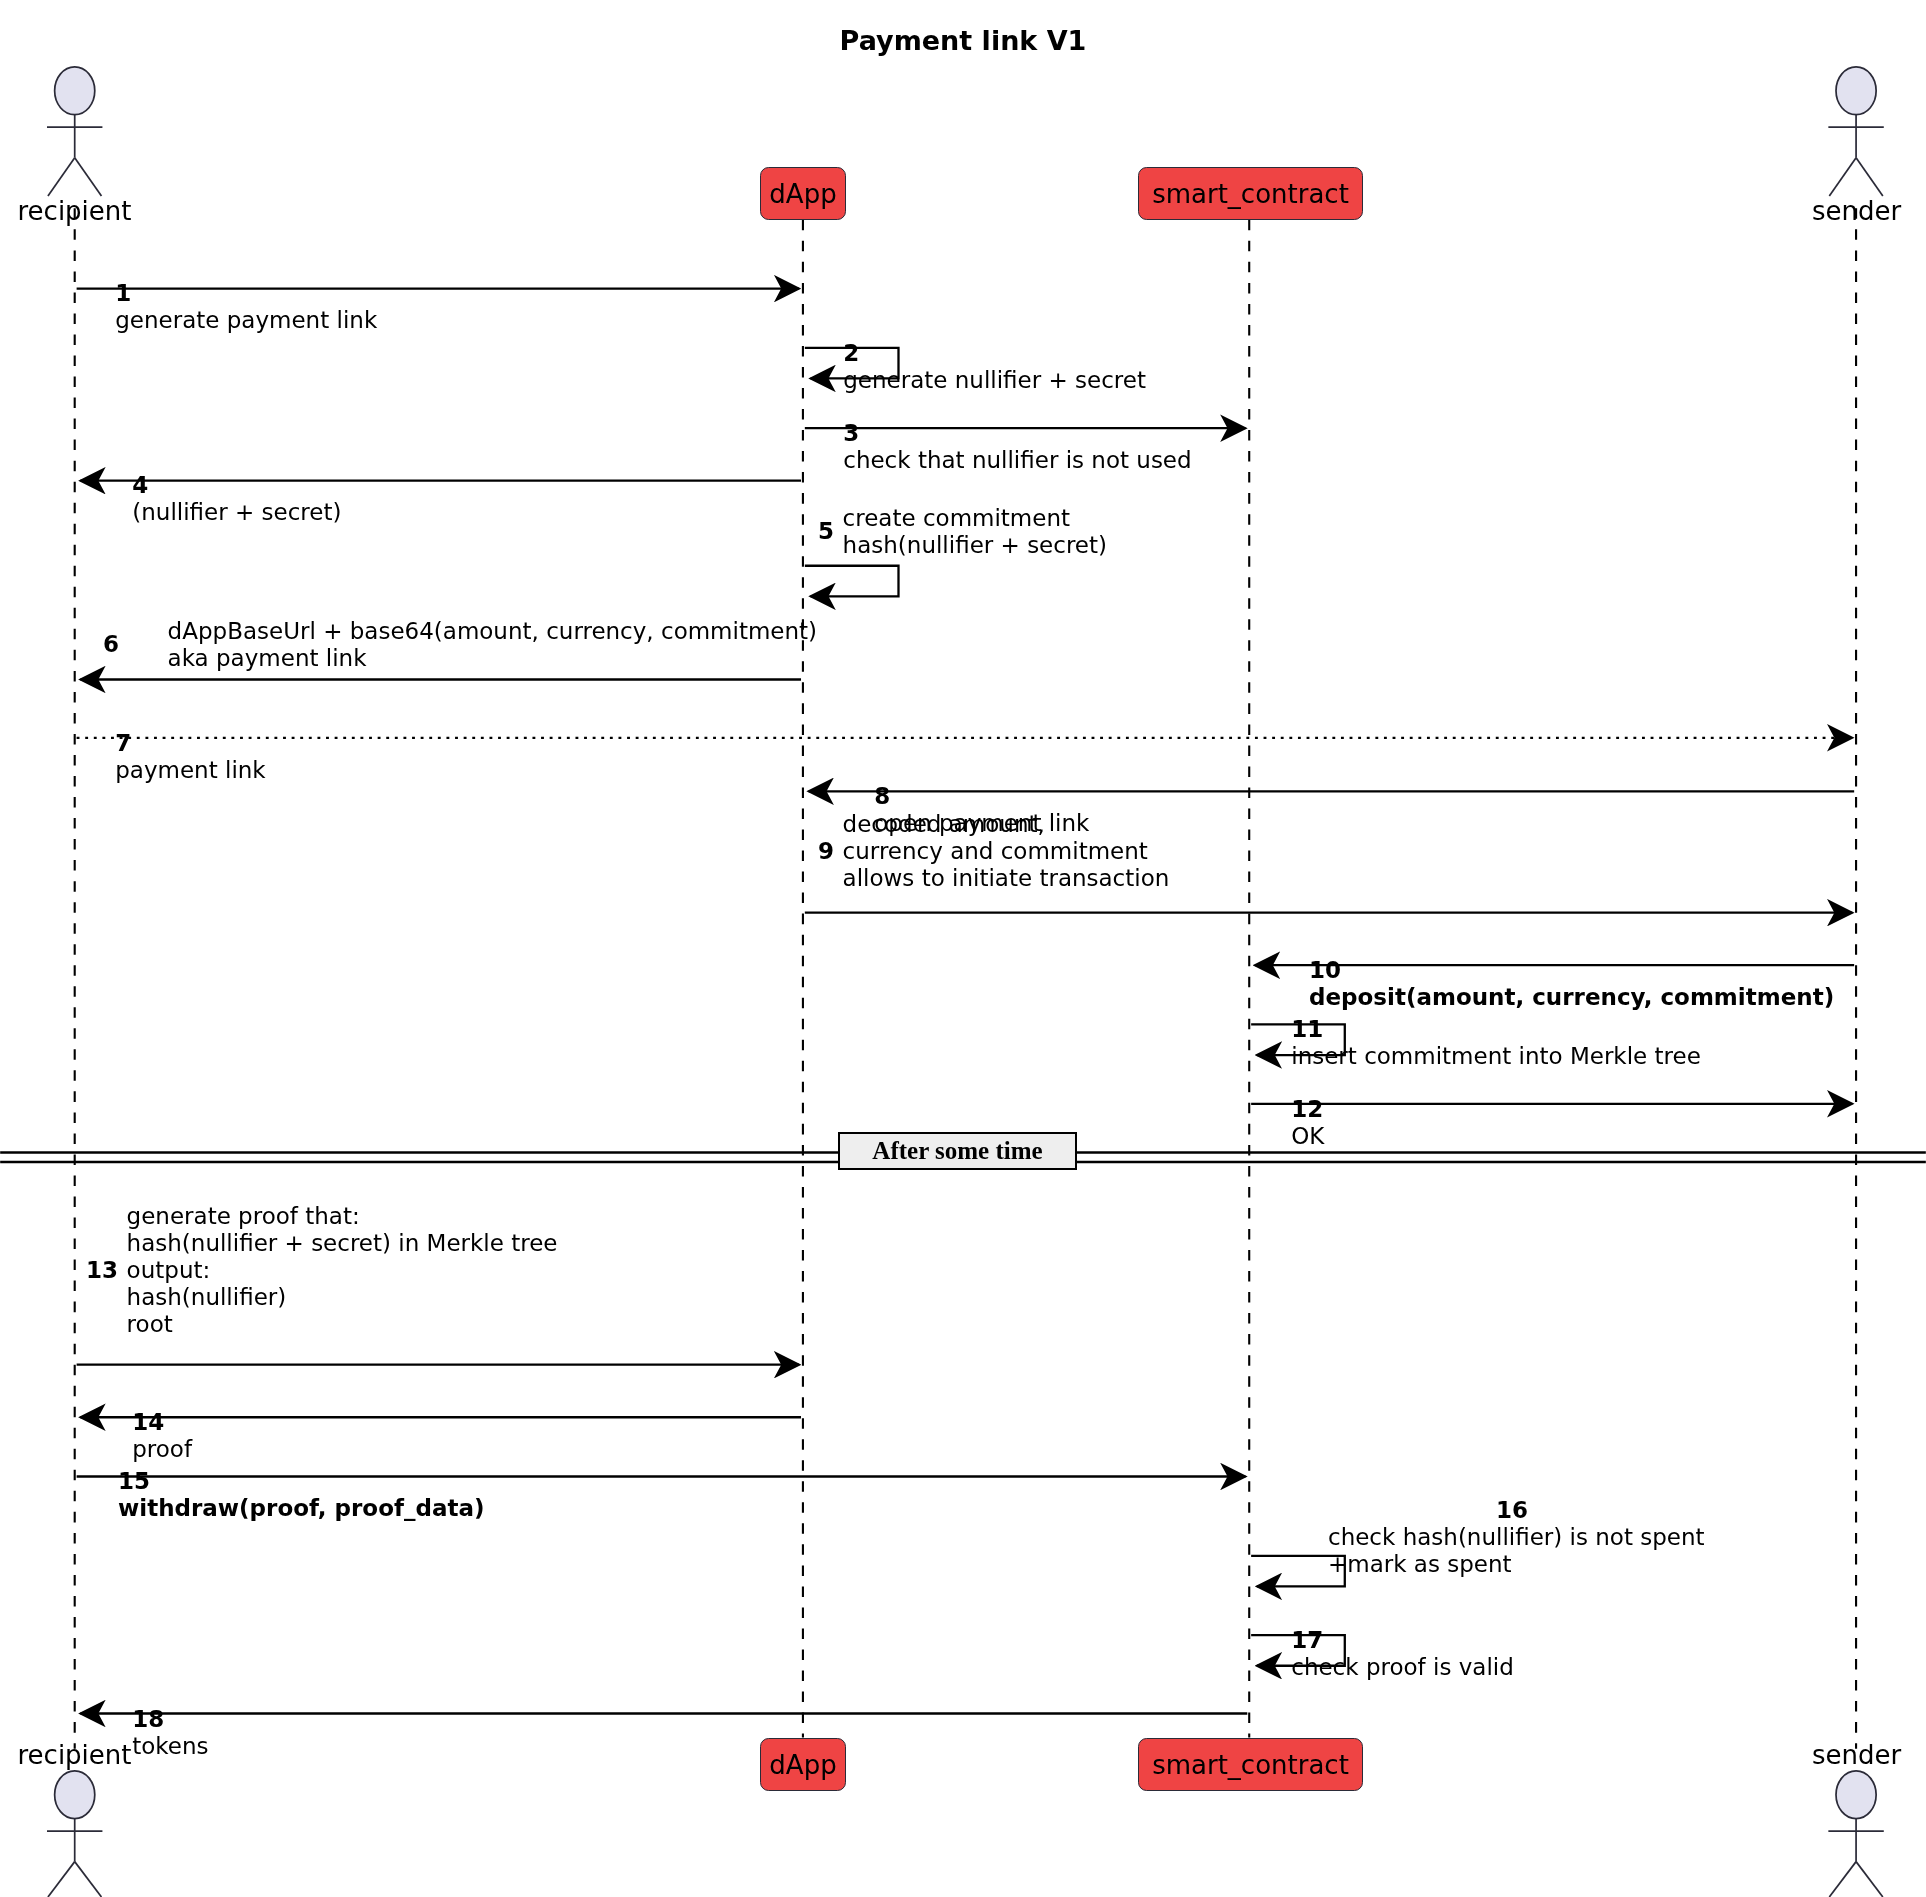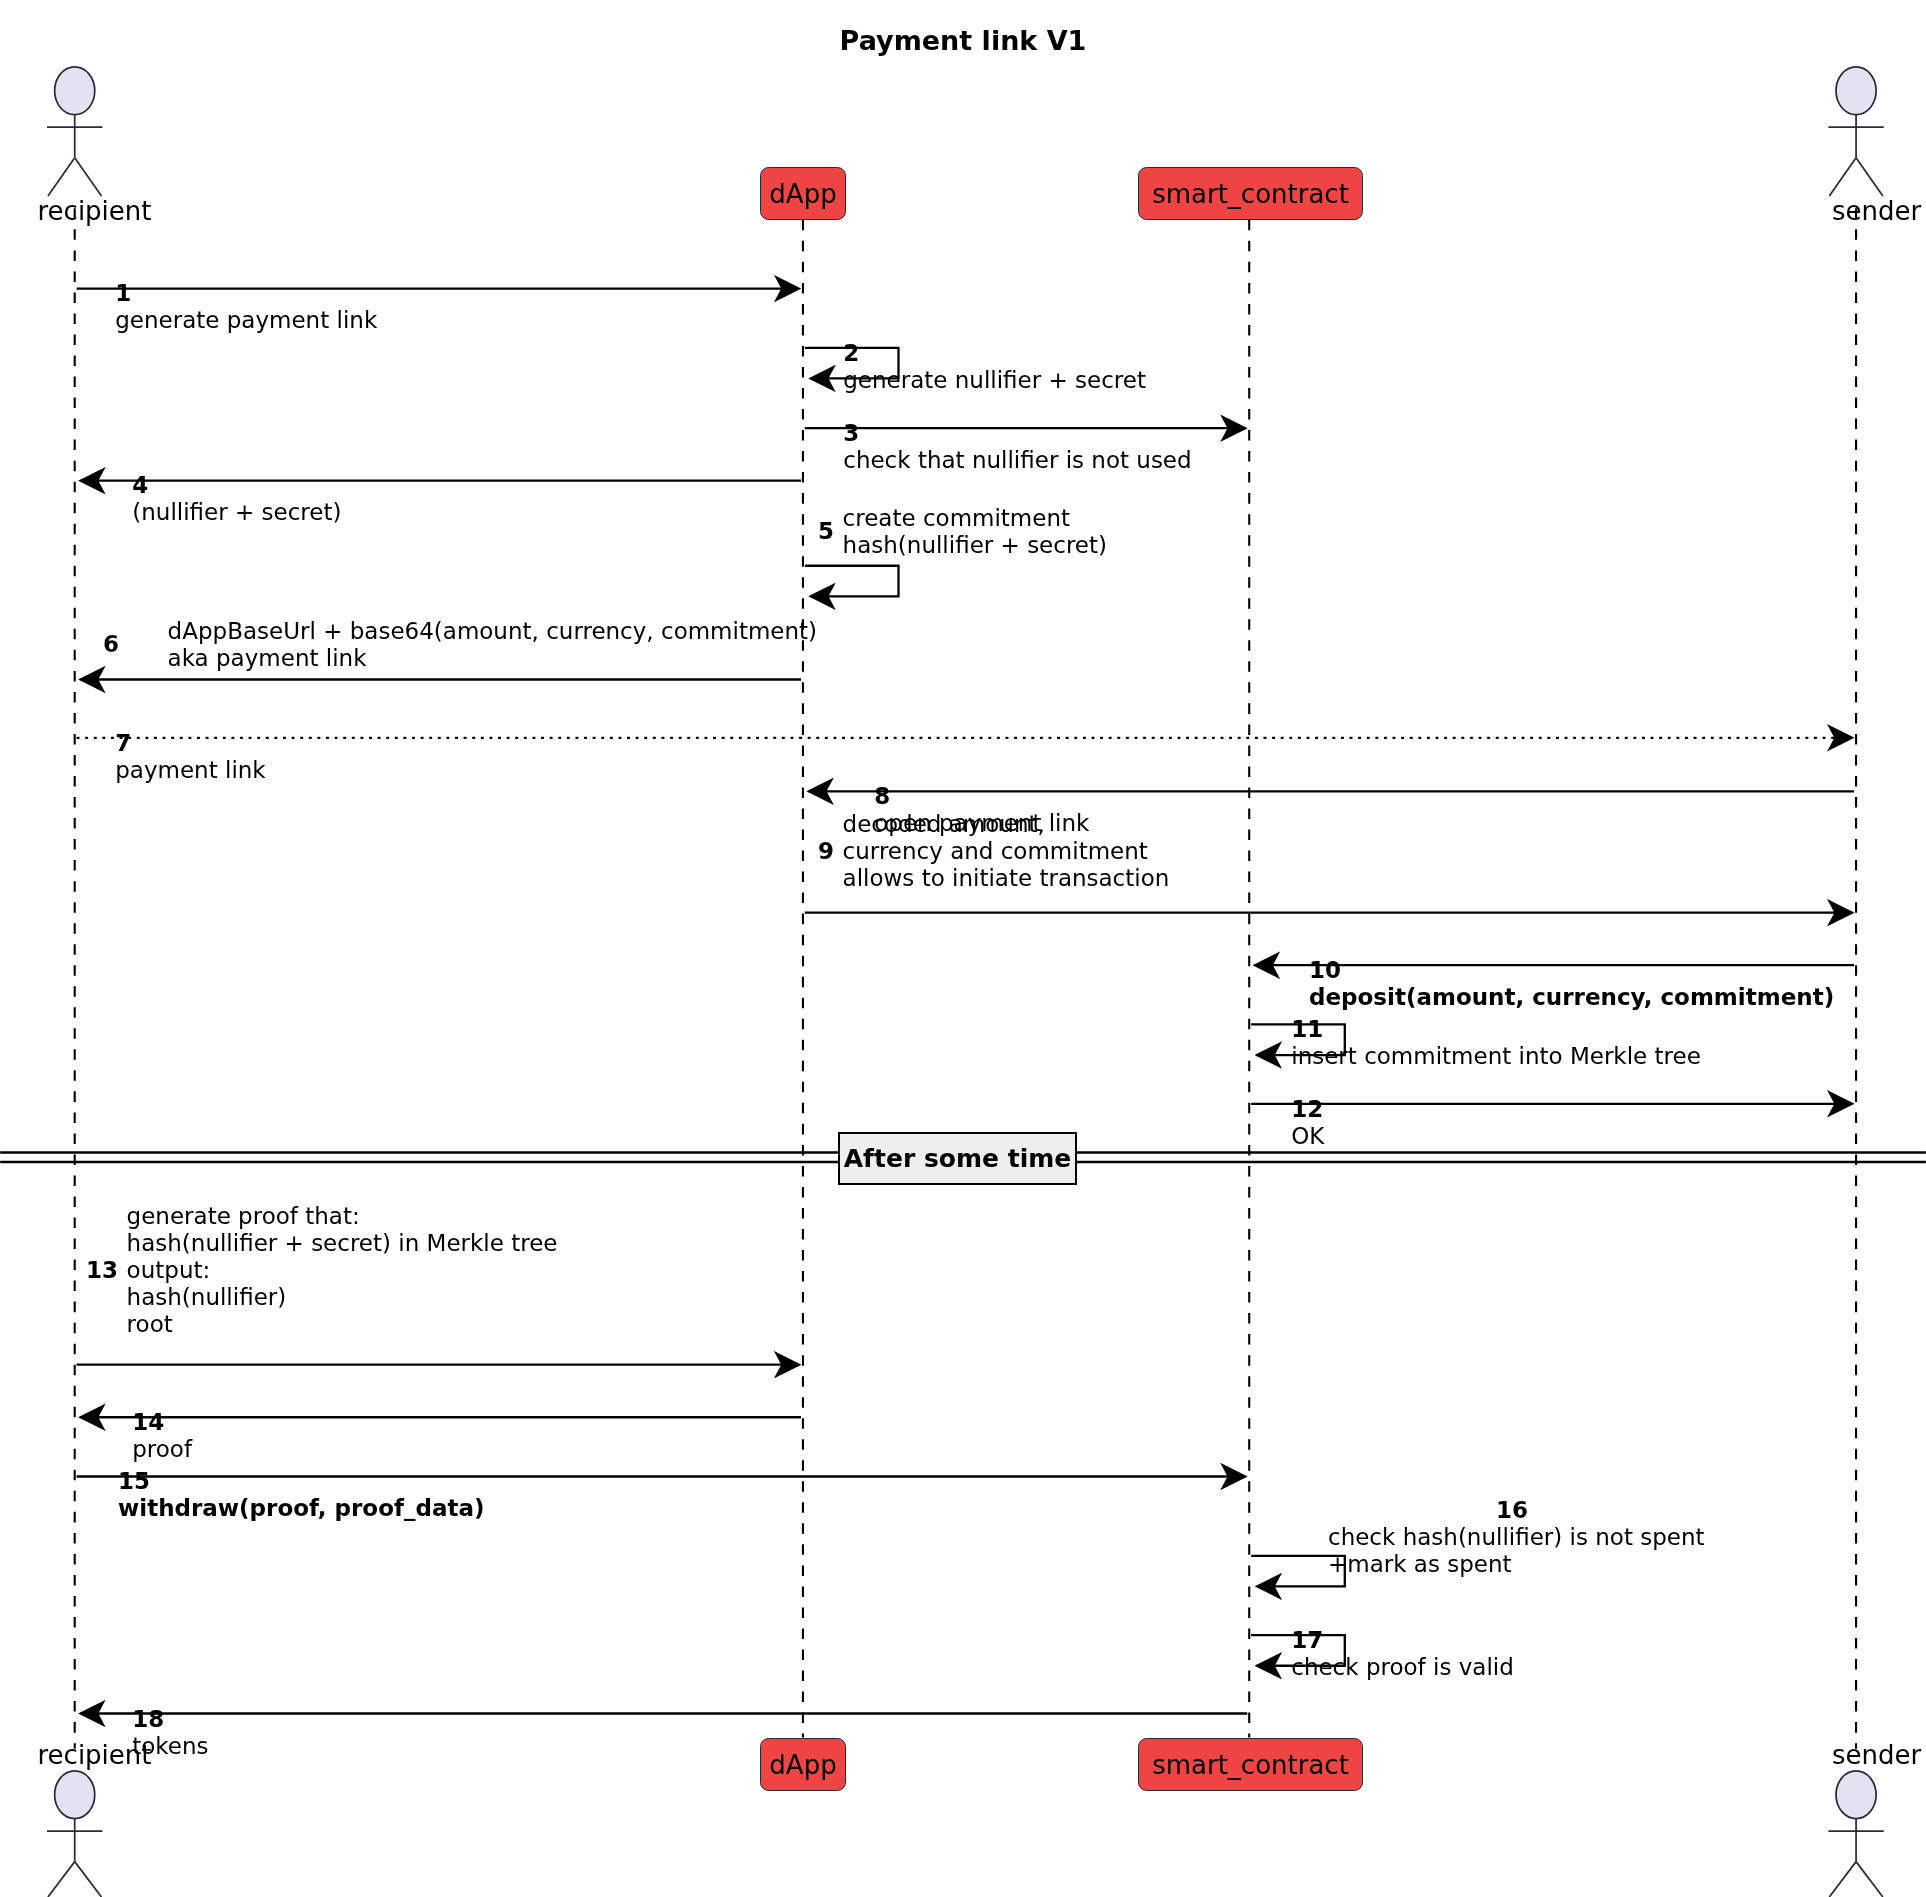--- a/index.html
+++ b/index.html
@@ -50,21 +50,20 @@
     align-items: center;
     justify-content: center;
   }
   .actor-label {
     position: absolute;
     font-size: 26px;
     color: #000000;
     white-space: nowrap;
     text-align: center;
     font-family: "DejaVu Sans", sans-serif;
-    padding-left: 20px;
   }
   .msg-label {
     position: absolute;
     font-size: 23px;
     color: #000000;
     white-space: pre;
     line-height: 1.17;
     font-family: "DejaVu Sans", sans-serif;
   }
   .msg-label .seq {
@@ -308,18 +307,18 @@
   <div class="msg-label" style="left:1262px; top:1600px;">
     <span class="seq">17</span>
     <span>check proof is valid</span>
   </div>
 
   <div class="msg-label" style="left:103px; top:1679px;">
     <span class="seq">18</span>
     <span>tokens</span>
   </div>
 
-  <div class="divider-box" style="left:838px; top:1132px; width:239px; height:53px;">
+  <div class="divider-box" style="left:838px; top:1132px; width:239px; height:38px;font-family:Liberation Serif, serif;">
     <span>After some time</span>
   </div>
 
 </div>
 
 
 </body></html>

